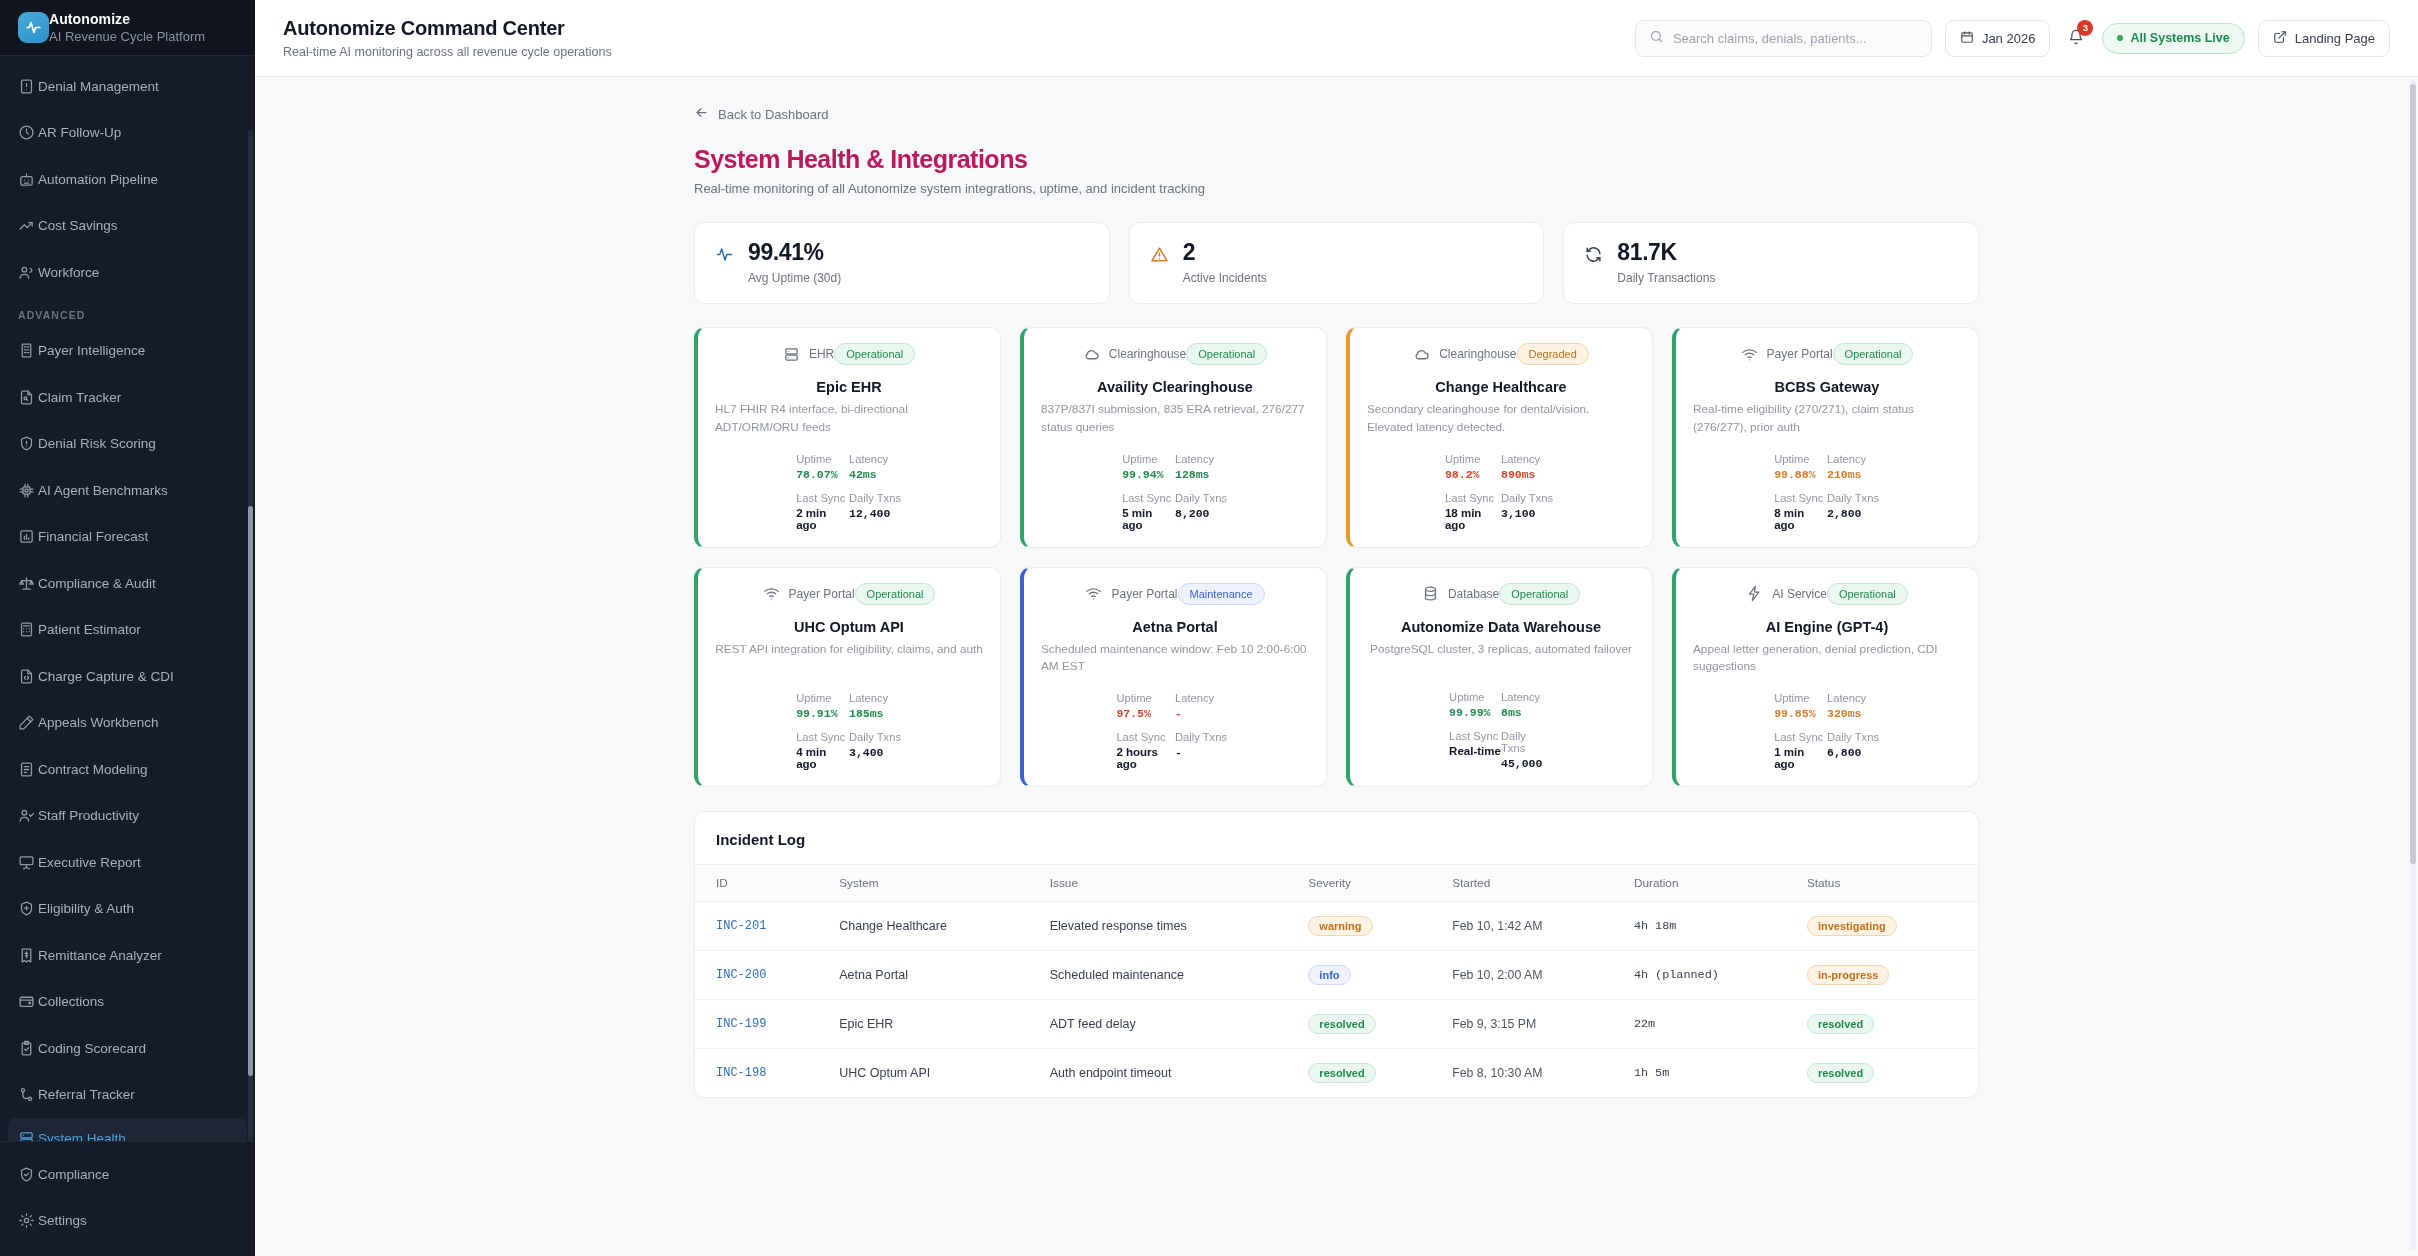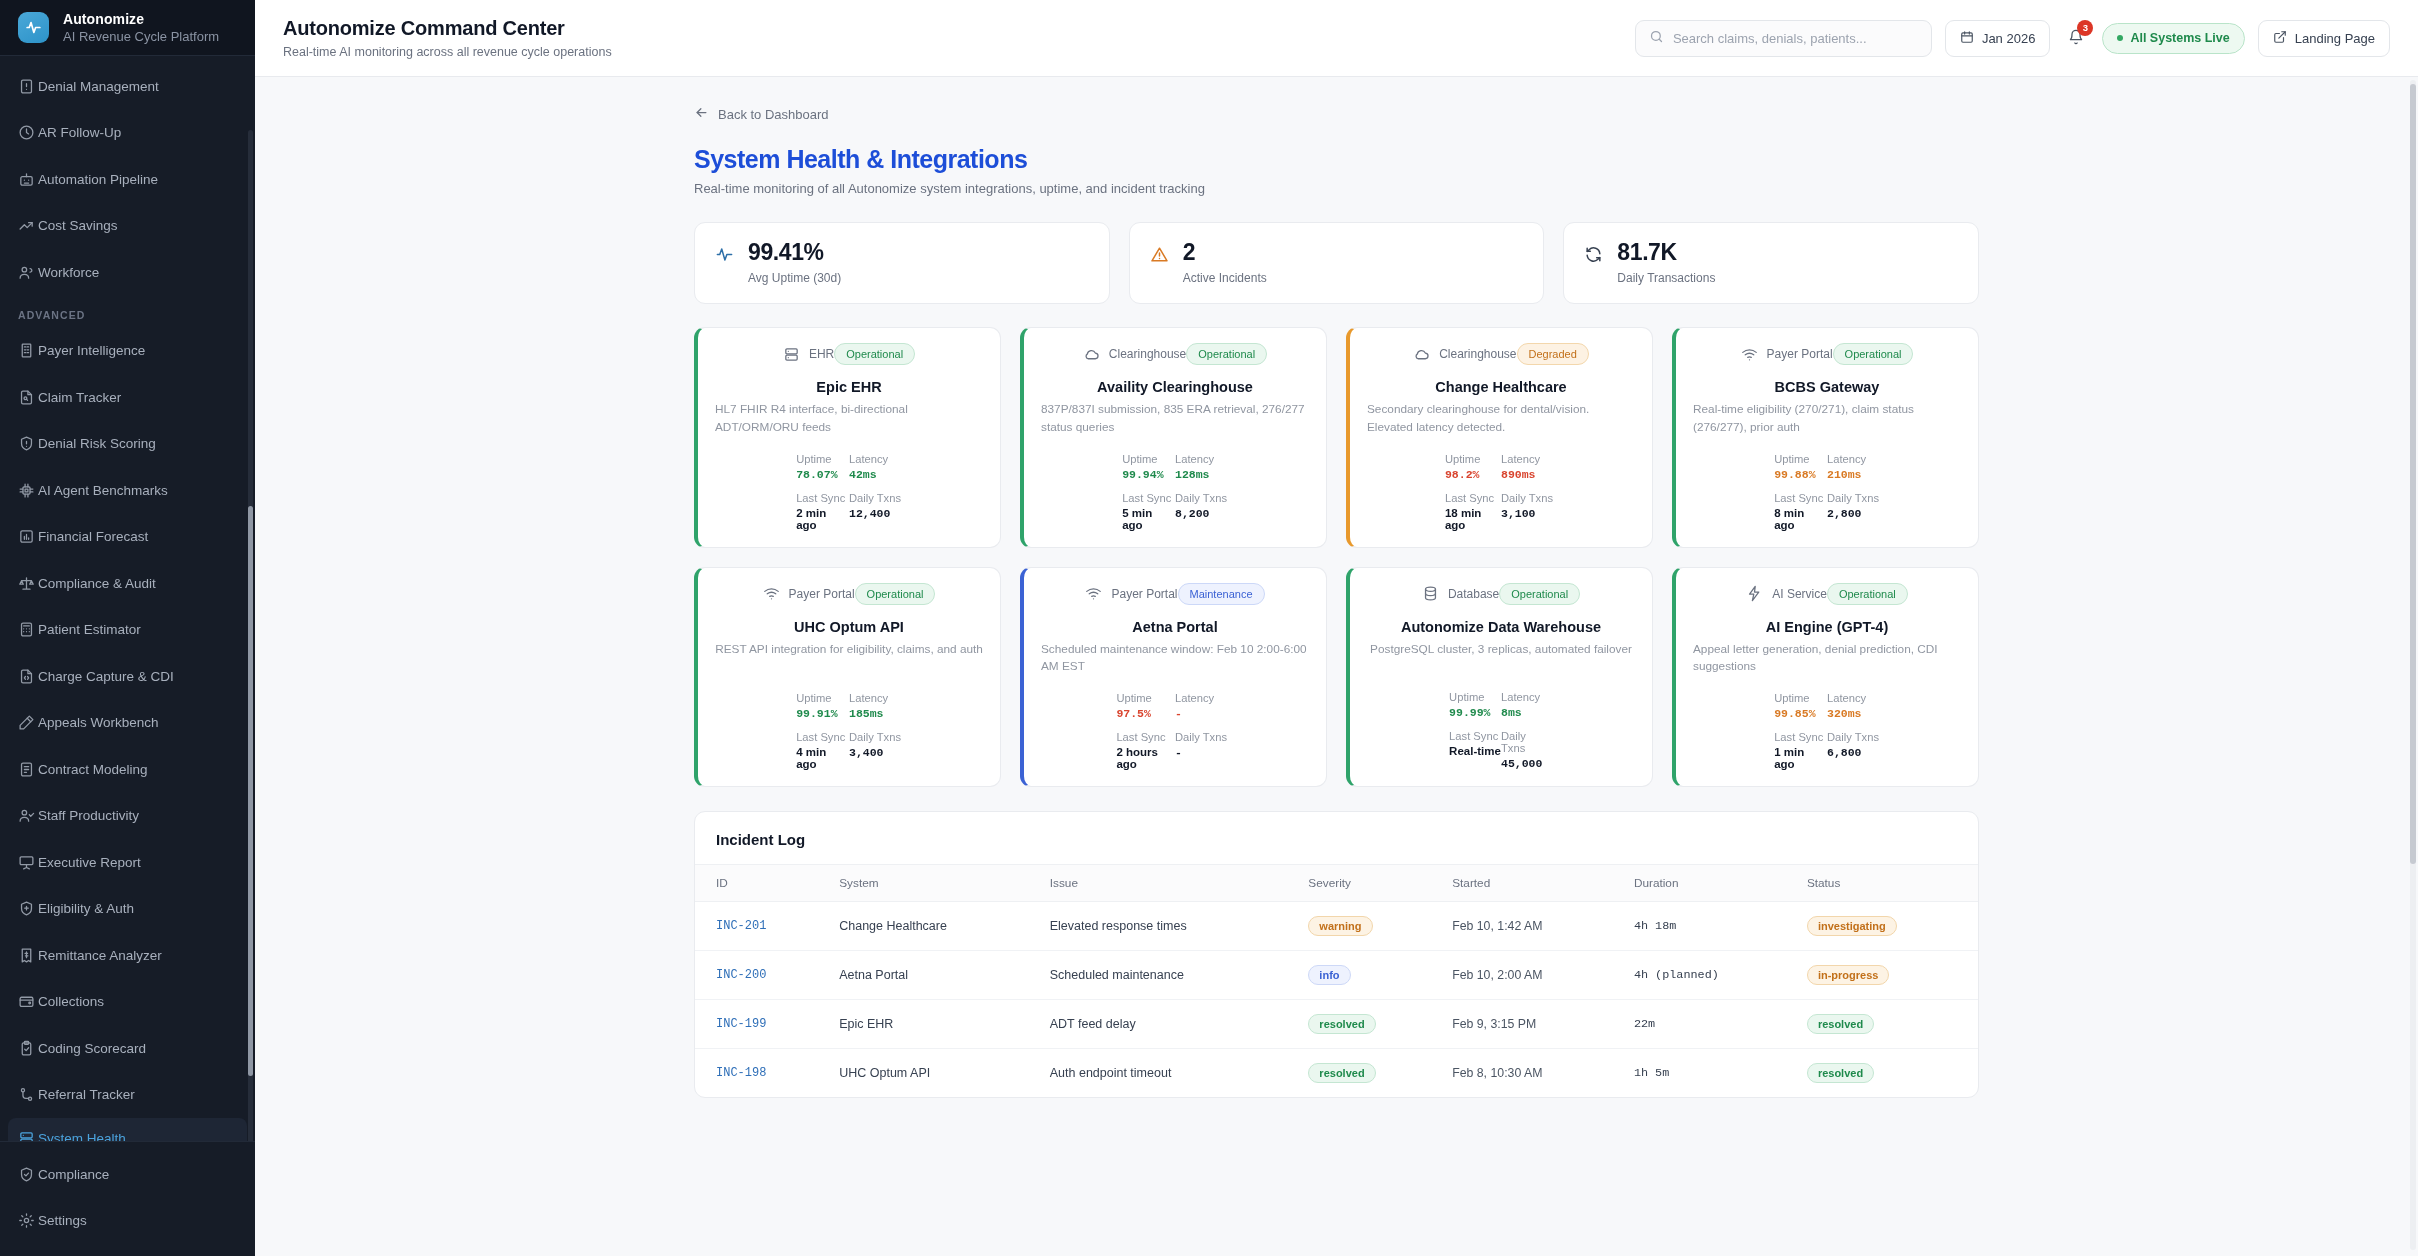--- a/index.html
+++ b/index.html
@@ -18,21 +18,20 @@
     min-width: 255px;
     height: 1256px;
     background: #161c27;
     display: flex;
     flex-direction: column;
     position: relative;
   }
   .sb-brand {
     display: flex;
     align-items: center;
-    gap: 14px;
     padding: 16px 18px;
     height: 56px;
     border-bottom: 1px solid #222a38;
     background: #10151f;
   }
   .sb-logo {
     width: 31px; height: 31px;
     border-radius: 9px;
     background: linear-gradient(150deg, #4aa8d8, #2d93c9);
     display: flex; align-items: center; justify-content: center;
@@ -175,21 +174,21 @@
     overflow: hidden;
     padding: 28px 0 0 0;
   }
   .wrap { width: 1285px; margin: 0 auto; }
 
   .back-link {
     display: inline-flex; align-items: center; gap: 9px;
     color: #6b7280; font-size: 13px; cursor: pointer;
     margin-bottom: 22px;
   }
-  .page-title { font-size: 25px; font-weight: bold; letter-spacing: -.5px; color: #1d4ed8; }
+  .page-title { font-size: 25px; font-weight: bold; letter-spacing: -.5px; color: #be185d; }
   .page-sub { font-size: 13px; color: #6b7280; margin-top: 7px; }
 
   
   .kpi-row { display: flex; gap: 19px; margin-top: 26px; }
   .kpi {
     flex: 1;
     background: #fff;
     border: 1px solid #e9ebef;
     border-radius: 11px;
     padding: 17px 20px 18px;

